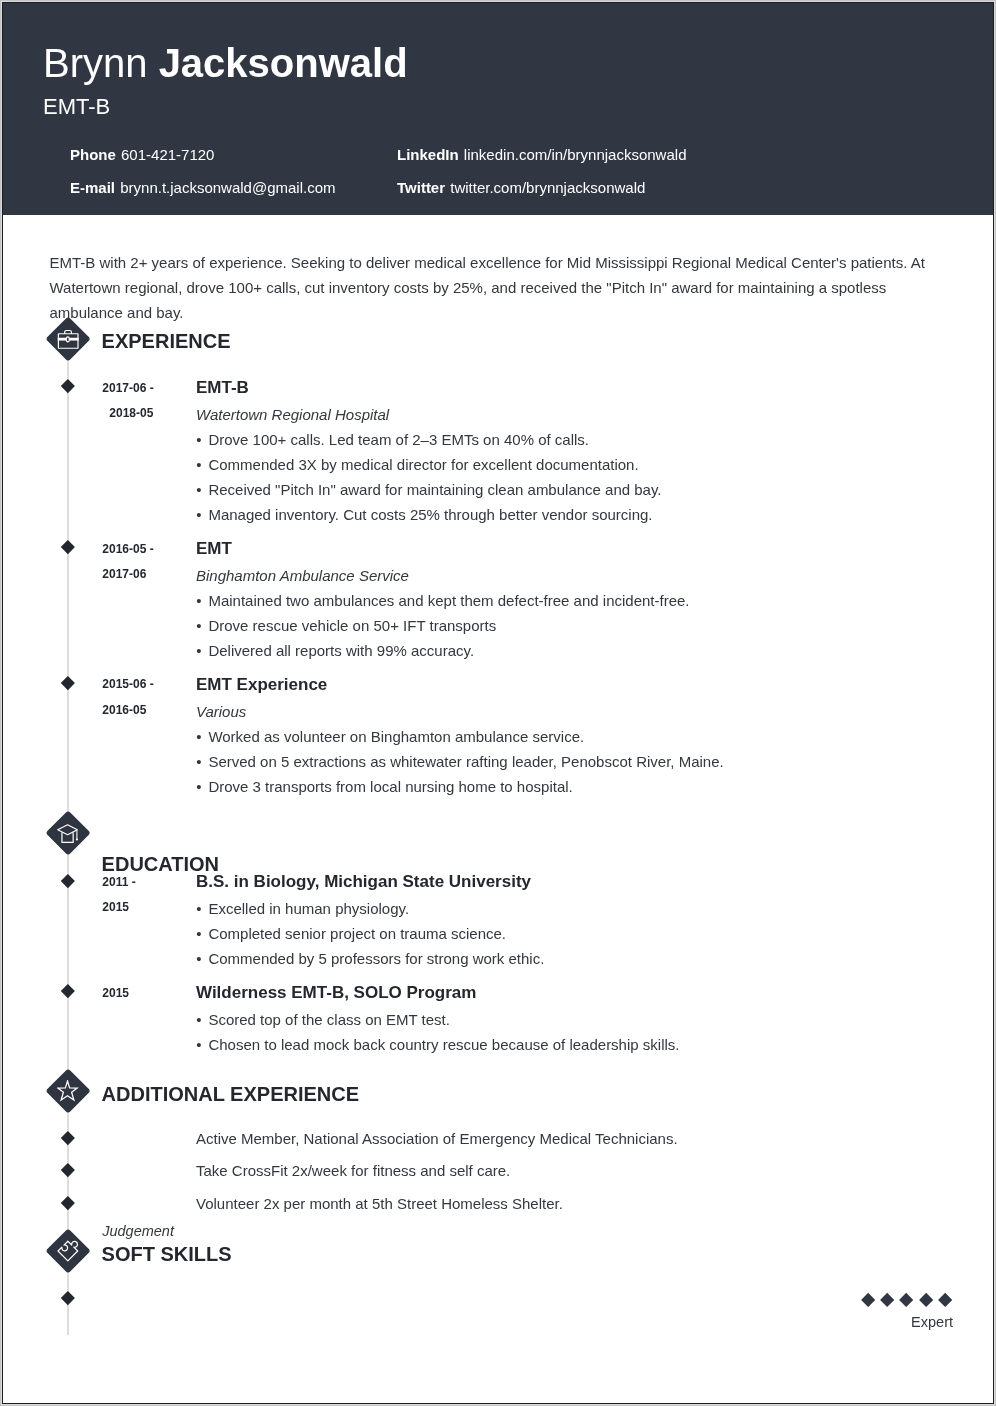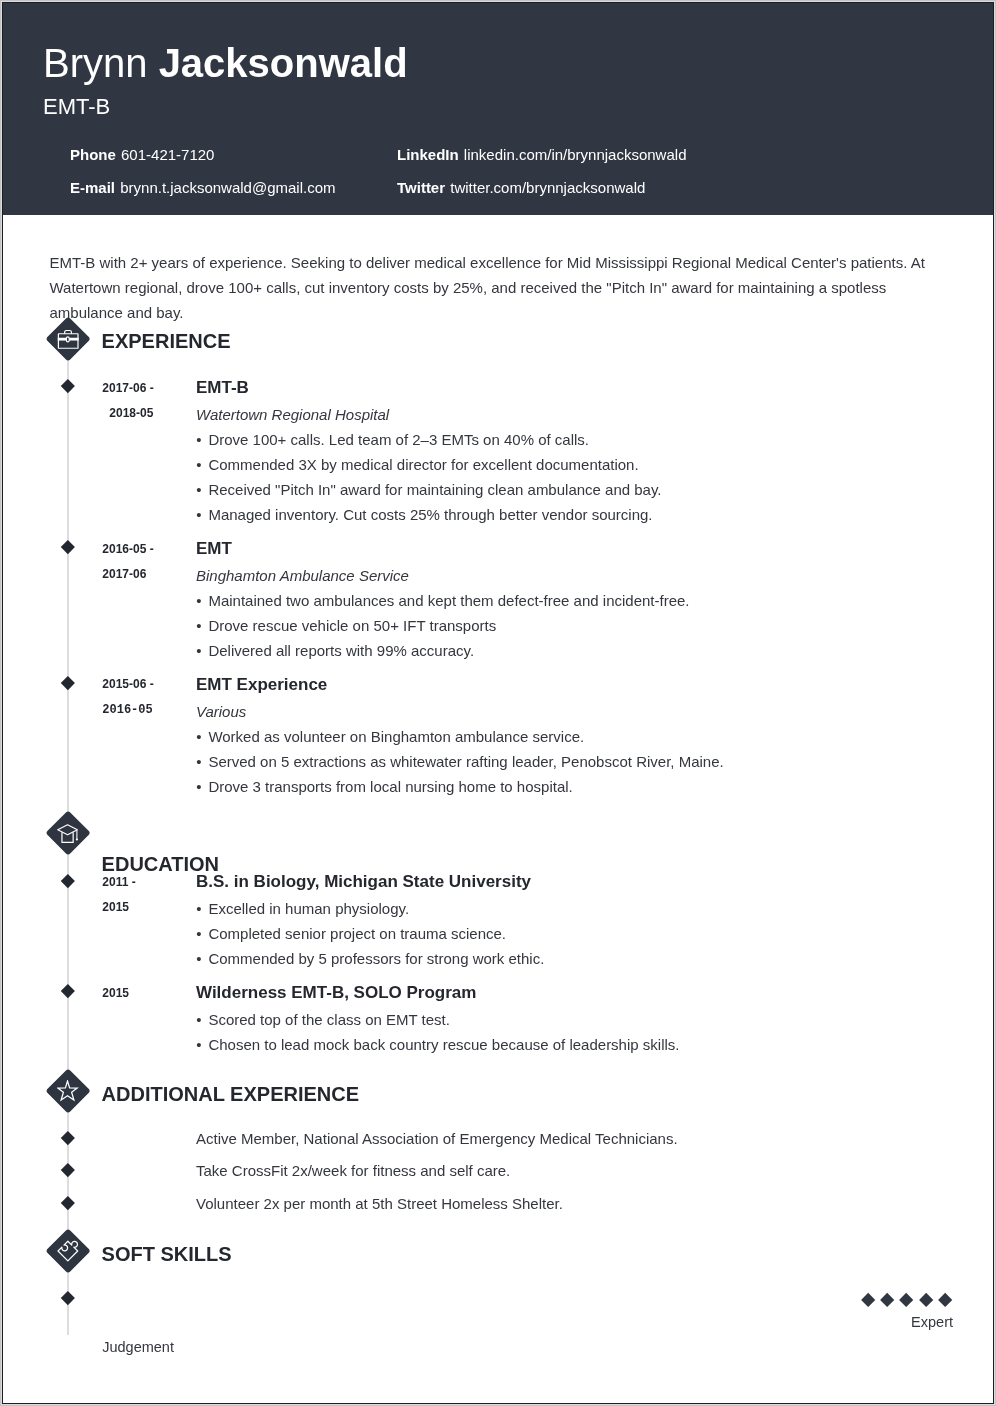--- a/index.html
+++ b/index.html
@@ -113,21 +113,21 @@
         <div class="bul" style="top:618px;">
           <span class="dot">•</span>
           <span class="tx">Drove rescue vehicle on 50+ IFT transports</span>
         </div>
         <div class="bul" style="top:643px;">
           <span class="dot">•</span>
           <span class="tx">Delivered all reports with 99% accuracy.</span>
         </div>
         <div class="bdia" style="left:63.300000000000004px;top:678.1px;"></div>
         <div class="dates" style="top:678px;">2015-06 -</div>
-        <div class="dates" style="top:704px;font-family:Liberation Mono, monospace;">2016-05</div>
+        <div class="dates" style="top:704px;">2016-05</div>
         <div class="etitle" style="top:676px;">EMT Experience</div>
         <div class="esub" style="top:704px;">Various</div>
         <div class="bul" style="top:729px;">
           <span class="dot">•</span>
           <span class="tx">Worked as volunteer on Binghamton ambulance service.</span>
         </div>
         <div class="bul" style="top:754px;">
           <span class="dot">•</span>
           <span class="tx">Served on 5 extractions as whitewater rafting leader, Penobscot River, Maine.</span>
         </div>
@@ -186,21 +186,21 @@
         <div class="bdia" style="left:63.300000000000004px;top:1197.9500000000003px;"></div>
         <div class="act-item" style="top:1196px;">Volunteer 2x per month at 5th Street Homeless Shelter.</div>
         <div class="dia" style="left:46.400000000000006px;top:1229.25px;">
           <div class="bg"></div>
           <svg viewBox="0 0 22 22">
             <path d="M1.0 11.05 L4.9 7.15 A2.9 2.9 0 1 0 6.95 5.1 L10.85 1.2 L14.75 5.1 A2.9 2.9 0 1 1 16.8 7.15 L20.7 11.05 L10.85 20.9 Z" fill="none" stroke="#fff" stroke-width="1.25" stroke-linejoin="round"></path>
           </svg>
         </div>
         <div class="sec-title" style="top:1244px;">SOFT SKILLS</div>
         <div class="bdia" style="left:63.300000000000004px;top:1292.9500000000003px;"></div>
-        <div class="skill-name" style="top:1340px;">Judgement</div>
+        <div class="skill-name" style="top:1224px;font-style:italic;">Judgement</div>
         <div class="rating" style="left:861.0px;top:1292.7px;width:95px;height:15px;">
           <div class="rdia" style="left:2.08px;top:2.08px;"></div>
           <div class="rdia" style="left:21.28px;top:2.08px;"></div>
           <div class="rdia" style="left:40.48px;top:2.08px;"></div>
           <div class="rdia" style="left:59.67999999999999px;top:2.08px;"></div>
           <div class="rdia" style="left:78.88px;top:2.08px;"></div>
         </div>
         <div class="rlabel" style="left:0px;top:1315px;width:953px;text-align:right;">Expert</div>
       </div>
 

